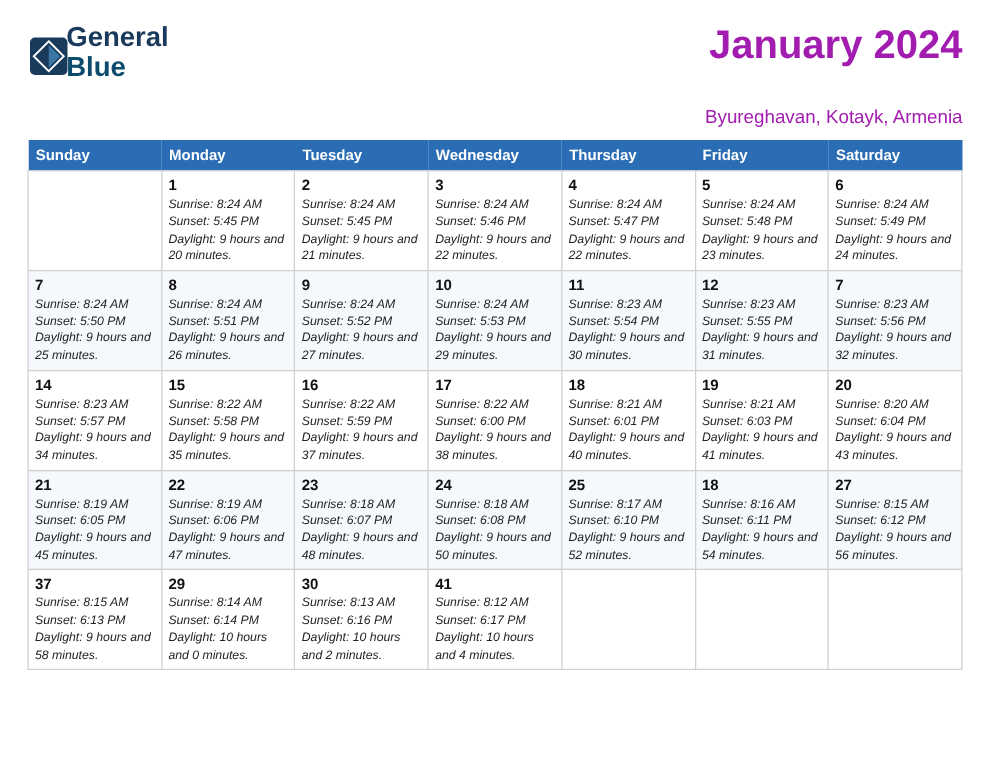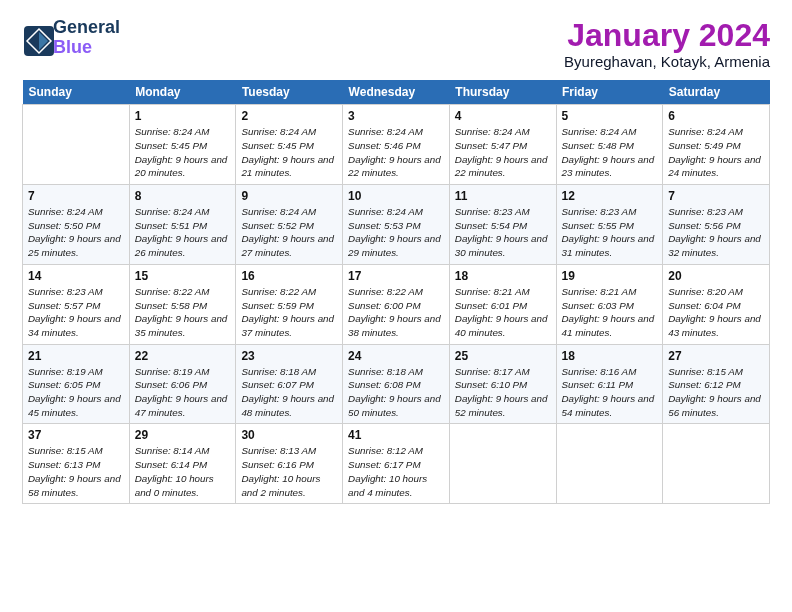--- a/index.html
+++ b/index.html
@@ -20,46 +20,47 @@
       display: flex;
       justify-content: space-between;
       align-items: flex-start;
       margin-bottom: 10px;
     }
     .logo {
       display: flex;
       align-items: center;
     }
     .logo-text {
-      font-size: 18px;
+      font-size: 22px;
       font-weight: bold;
       color: #1a3a5c;
       line-height: 1.1;
     }
     .logo-text span {
-      color: #8b5cf6;
+      color: #0c4a6e;
     }
     .logo-icon {
       width: 28px;
       height: 28px;
       margin-right: 3px;
       position: relative;
     }
     .title-block {
       text-align: right;
     }
     .main-title {
       font-size: 32px;
       font-weight: bold;
       color: #a21caf;
       line-height: 1.1;
     }
     .subtitle {
       font-size: 15px;
-      color: #0f172a;
+      color: #a21caf;
+      margin-top: 32px;
     }
     table {
       width: 100%;
       border-collapse: collapse;
       font-size: 10.5px;
     }
     thead tr th {
       background-color: #2a6db5;
       color: #fff;
       text-align: left;

